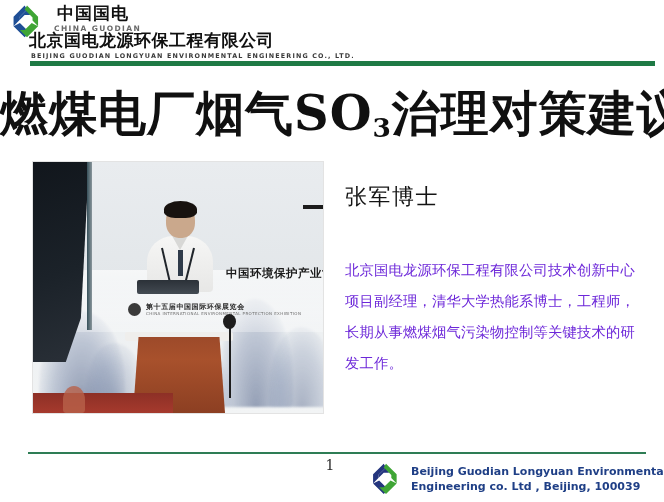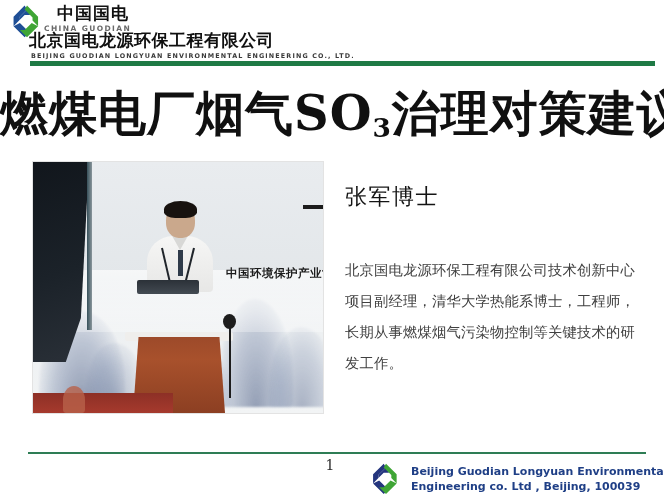--- a/index.html
+++ b/index.html
@@ -33,21 +33,21 @@
     left: 57px; top: 4px;
     font-size: 17px;
     font-weight: bold;
     letter-spacing: 1px;
     color: #111111;
     line-height: 19px;
     white-space: nowrap;
   }
   .brand-en {
     position: absolute;
-    left: 44px; top: 24px;
+    left: 54px; top: 24px;
     font-size: 7.5px;
     font-weight: bold;
     letter-spacing: 1.4px;
     color: #6a6a6a;
     white-space: nowrap;
   }
   .company-cn {
     position: absolute;
     left: 29px; top: 29px;
     font-size: 17px;
@@ -288,21 +288,21 @@
     color: #141414;
     letter-spacing: 1.5px;
     white-space: nowrap;
   }
   .speaker-bio {
     position: absolute;
     left: 345px; top: 255px;
     width: 302px;
     font-size: 14.3px;
     line-height: 31px;
-    color: #404040;
+    color: #6d28d9;
     letter-spacing: .2px;
   }
 
   
   .footer-rule {
     position: absolute;
     left: 28px; top: 452px;
     width: 618px; height: 1.5px;
     background: #2e7d55;
   }
@@ -364,20 +364,25 @@
   <div class="ph-mtn m1"></div>
   <div class="ph-mtn m2"></div>
   <div class="ph-mtn m5"></div>
   <div class="ph-mtn m3"></div>
   <div class="ph-mtn m4"></div>
 
   <div class="ph-band"></div>
   <div class="ph-band-dash"></div>
   <div class="ph-band-text">中国环境保护产业协会</div>
 
+  <div class="ph-strip">
+    <div class="ph-strip-mark"></div>
+    <div class="ph-strip-t1">第十五届中国国际环保展览会</div>
+    <div class="ph-strip-t2">CHINA INTERNATIONAL ENVIRONMENTAL PROTECTION EXHIBITION</div>
+  </div>
 
   <div class="ph-screen"></div>
   <div class="ph-screen-edge"></div>
 
   <div class="ph-body"></div>
   <div class="ph-collar"></div>
   <div class="ph-tie"></div>
   <div class="ph-head"></div>
   <div class="ph-hair"></div>
   <div class="ph-mic1"></div>

